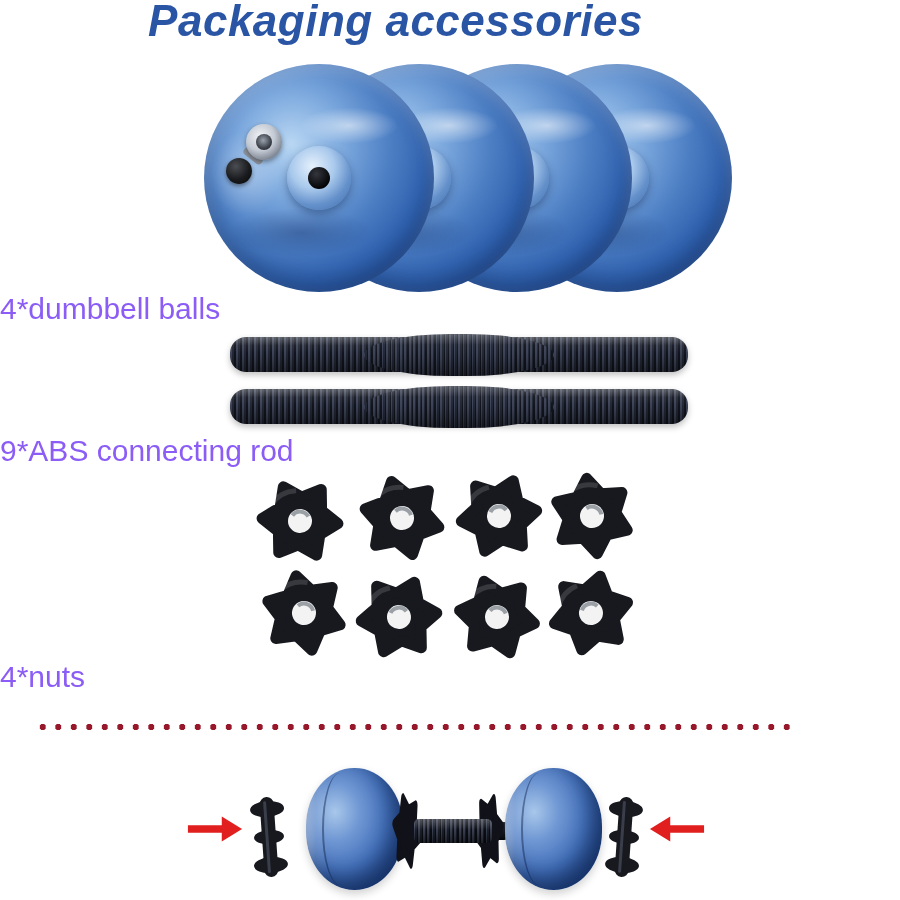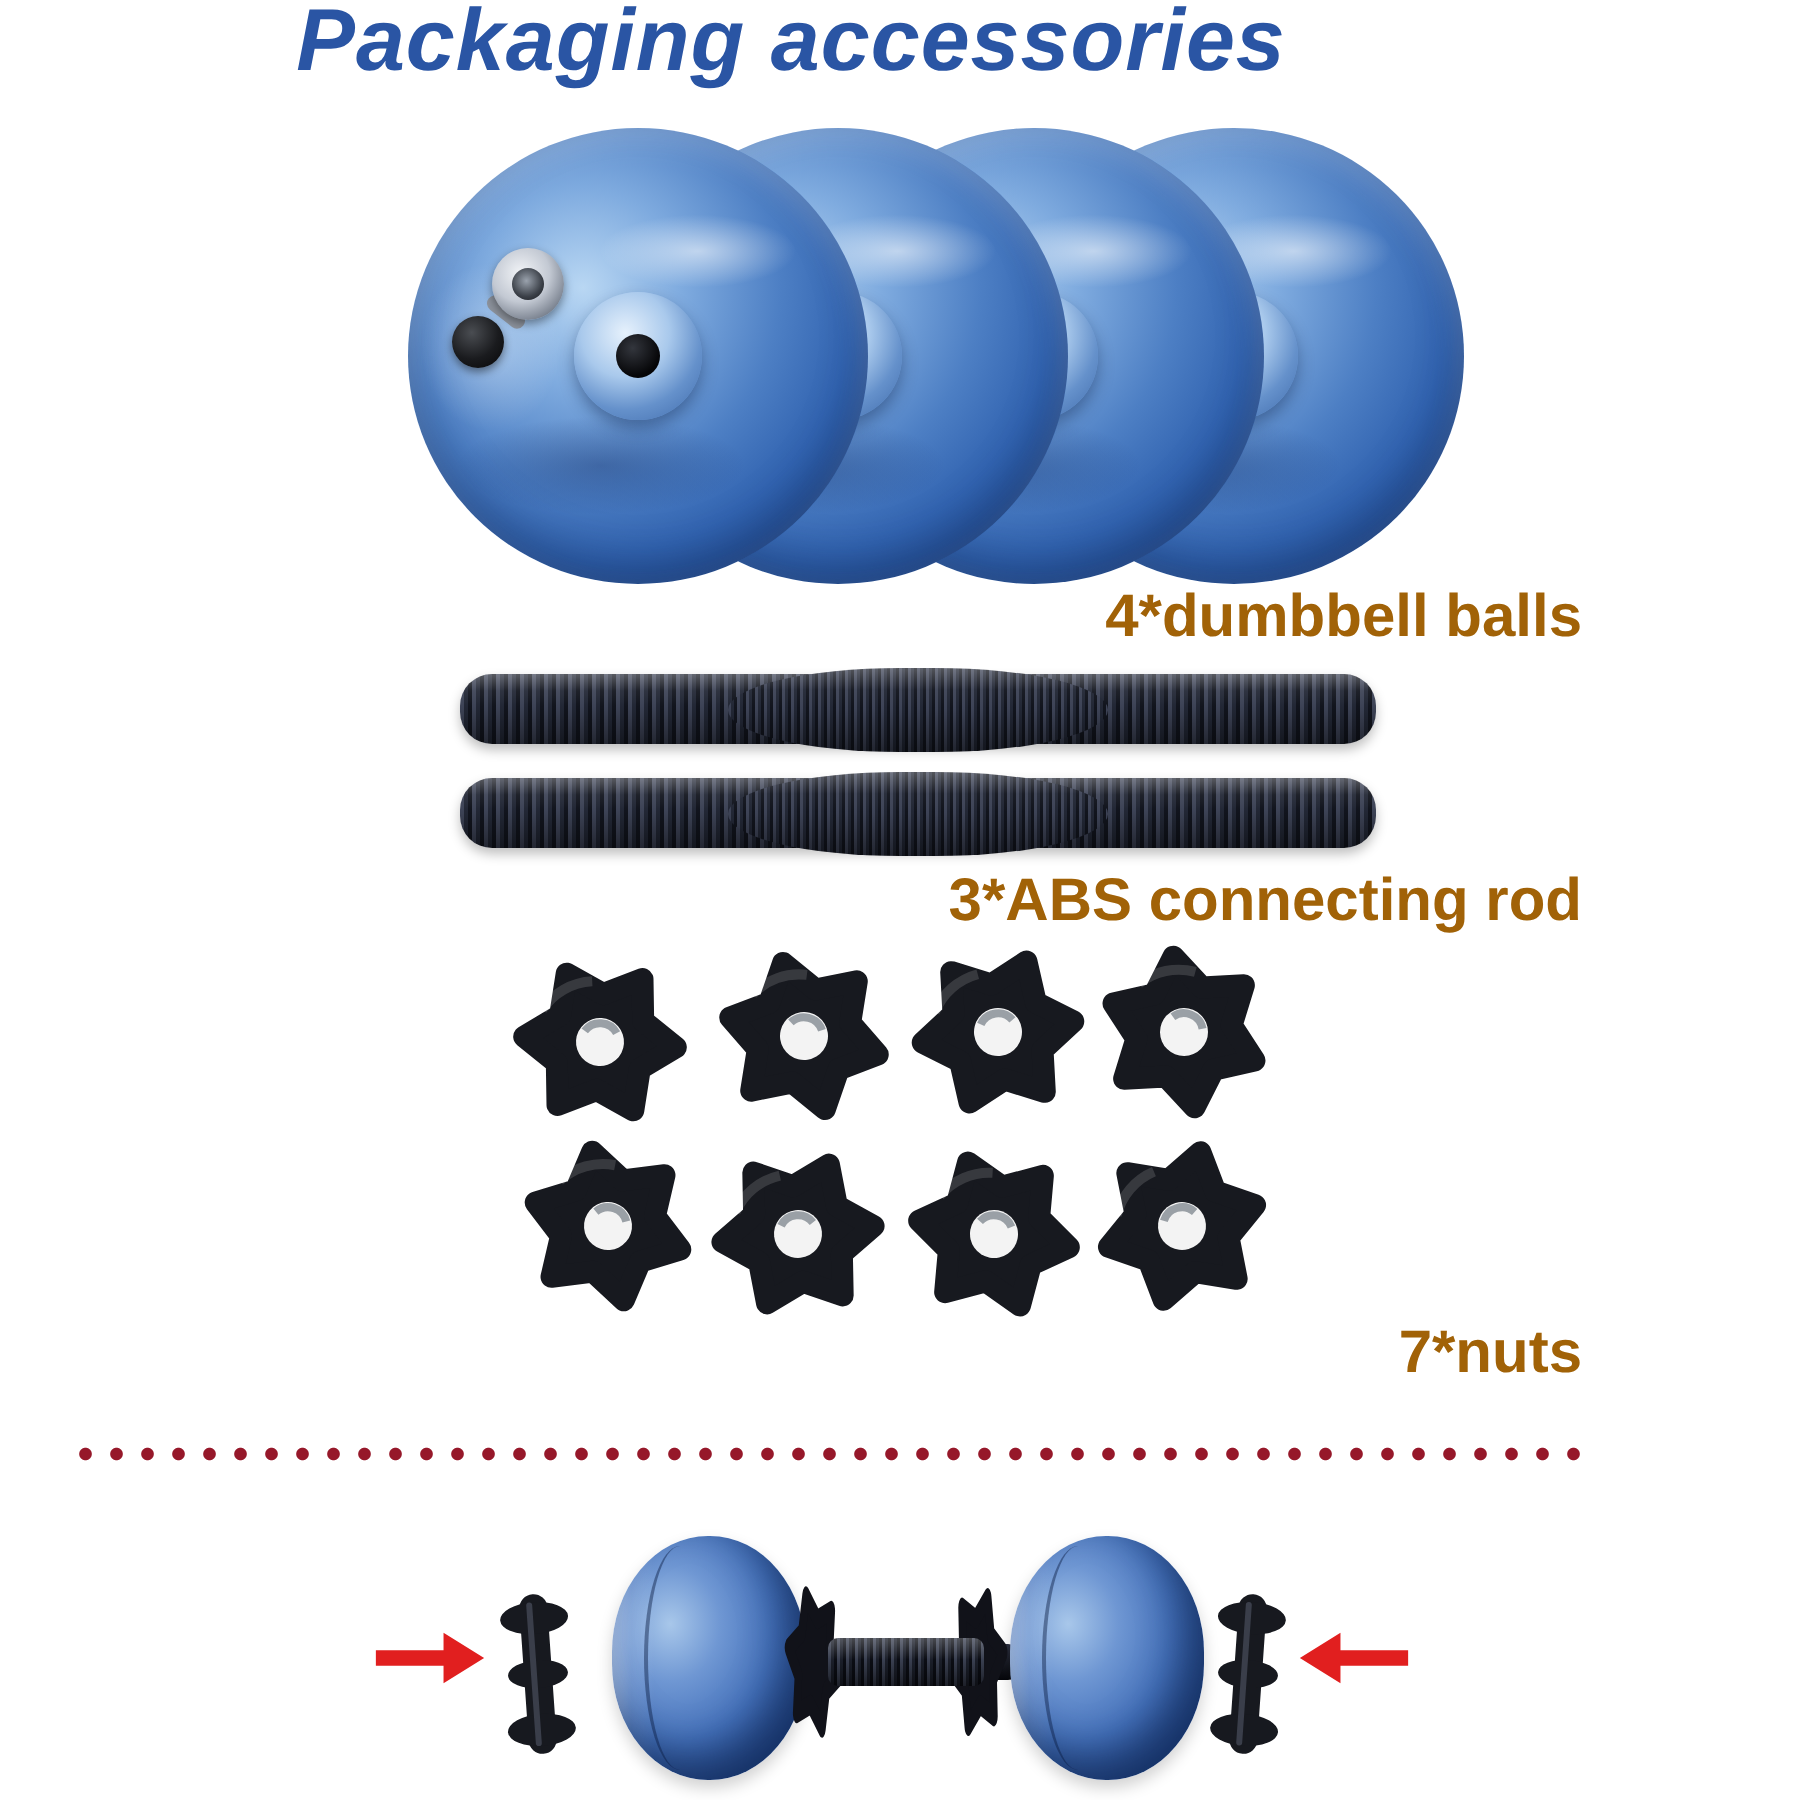--- a/index.html
+++ b/index.html
@@ -8,22 +8,22 @@
     overflow:hidden; font-family:"Liberation Sans", sans-serif;
   }
   
   .title{
     position:absolute; left:0; top:-4px; width:100%;
     text-align:center; font-size:44px; font-weight:700; font-style:italic;
     letter-spacing:0.5px; color:#2a55a4;
   }
   
   .part-label{
-    position:absolute; left:0; width:100%; text-align:right;
-    font-size:30px; color:#a16207; font-weight:700;
+    position:absolute; left:0; width:100%; text-align:left;
+    font-size:30px; color:#8b5cf6; font-weight:400;
   }
   .label-balls{top:292px;}
   .label-rods{top:434px;}
   .label-nuts{top:660px;}
 
   
   .balls-group{position:absolute; left:0; top:0; width:900px; height:300px;}
   .ball{
     position:absolute; top:64px; width:230px; height:228px; border-radius:50%;
     background:
@@ -175,21 +175,21 @@
       <div class="hub"></div>
       <div class="valve-strap"></div>
       <div class="valve"></div>
       <div class="valve-cap"></div>
     </div>
   </div>
   <div class="part-label label-balls">4*dumbbell balls</div>
 
   <div class="rod rod-1"></div>
   <div class="rod rod-2"></div>
-  <div class="part-label label-rods">3*ABS connecting rod</div>
+  <div class="part-label label-rods">9*ABS connecting rod</div>
 
   <div>
     <svg class="nut" style="left:253px; top:474px" viewBox="-47 -47 94 94">
         <use href="#starnut-shape" transform="rotate(4)"></use>
       </svg>
     <svg class="nut" style="left:355px; top:471px" viewBox="-47 -47 94 94">
         <use href="#starnut-shape" transform="rotate(14)"></use>
       </svg>
     <svg class="nut" style="left:452px; top:469px" viewBox="-47 -47 94 94">
         <use href="#starnut-shape" transform="rotate(-8)"></use>
@@ -203,21 +203,21 @@
     <svg class="nut" style="left:352px; top:570px" viewBox="-47 -47 94 94">
         <use href="#starnut-shape" transform="rotate(-6)"></use>
       </svg>
     <svg class="nut" style="left:450px; top:570px" viewBox="-47 -47 94 94">
         <use href="#starnut-shape" transform="rotate(10)"></use>
       </svg>
     <svg class="nut" style="left:544px; top:566px" viewBox="-47 -47 94 94">
         <use href="#starnut-shape" transform="rotate(-16)"></use>
       </svg>
   </div>
-  <div class="part-label label-nuts">7*nuts</div>
+  <div class="part-label label-nuts">4*nuts</div>
 
   <div class="divider"></div>
 
   <div class="assembly">
     <svg class="arrow arrow-left" viewBox="0 0 60 30">
         <use href="#arrow-shape"></use>
       </svg>
     <svg class="side-nut side-nut-left" viewBox="0 0 40 84">
         <use href="#sidenut-shape"></use>
       </svg>

